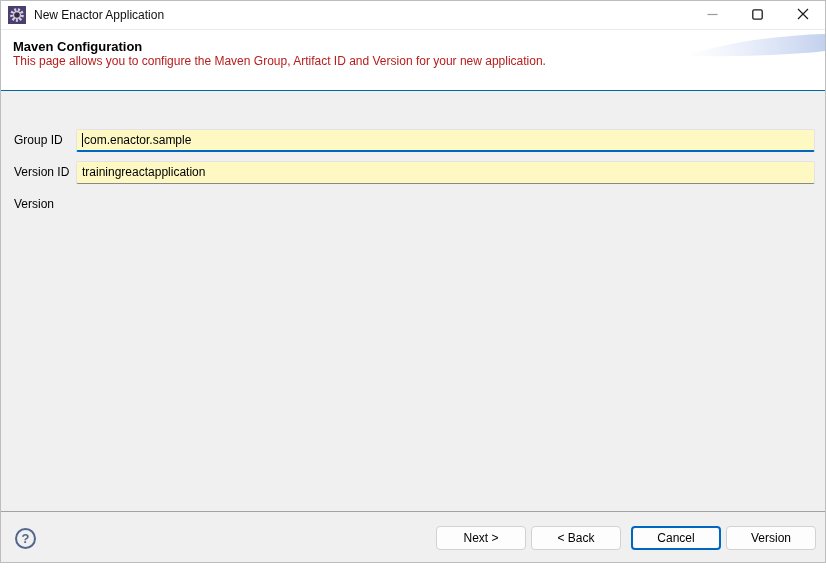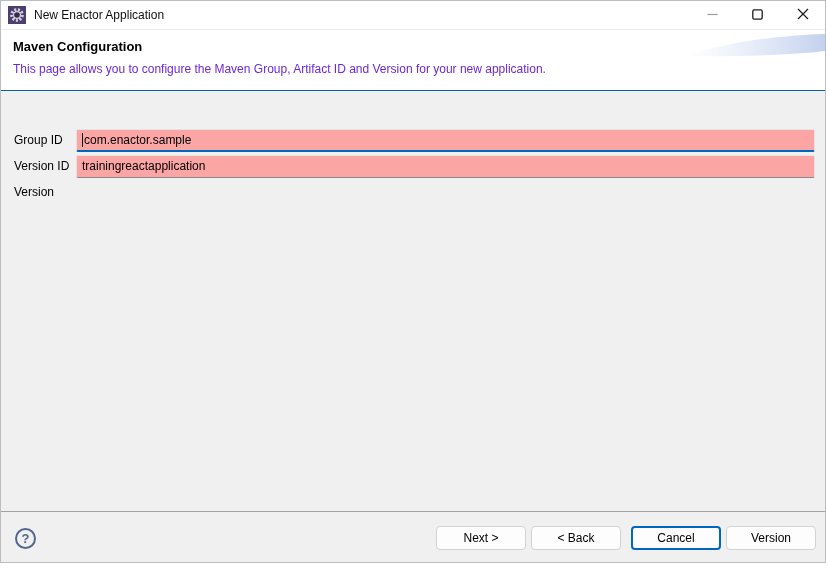--- a/index.html
+++ b/index.html
@@ -39,43 +39,43 @@
   
   .header {
     flex:0 0 61px;
     background:#fff;
     border-bottom:1px solid #0369a1;
     position:relative;
     padding:9px 0 0 12px;
     box-sizing:border-box;
   }
   .header-title { font-size:13px; font-weight:bold; color:#000; }
-  .header-desc { font-size:12px; color:#6d28d9; margin-top:8px; }
+  .header-desc { font-size:12px; color:#b91c1c; margin-top:0; }
   .swoosh { position:absolute; top:4px; right:0; pointer-events:none; }
 
   
   .content {
     flex:1 1 auto;
     background:#f0f0f0;
     padding-top:37px;
     box-sizing:border-box;
   }
-  .form-row { display:flex; align-items:center; height:24px; margin-bottom:2px; }
+  .form-row { display:flex; align-items:center; height:24px; margin-bottom:8px; }
   .form-label {
     flex:0 0 75px;
     padding-left:13px;
     box-sizing:border-box;
     font-size:12px; color:#000;
     white-space:nowrap;
   }
   .form-field {
     flex:1 1 auto;
     margin-right:10px;
     height:23px;
-    background:#fca5a5;
+    background:#fef9c3;
     border:1px solid #e3e3e3;
     border-bottom:1px solid #898989;
     border-radius:2px;
     display:flex; align-items:center;
     padding-left:5px;
     font-size:12px; color:#000;
     box-sizing:border-box;
   }
   .form-field.focused { border-bottom:2px solid #0067c0; }
   .caret { width:1px; height:14px; background:#000; margin-right:1px; flex:0 0 auto; }

